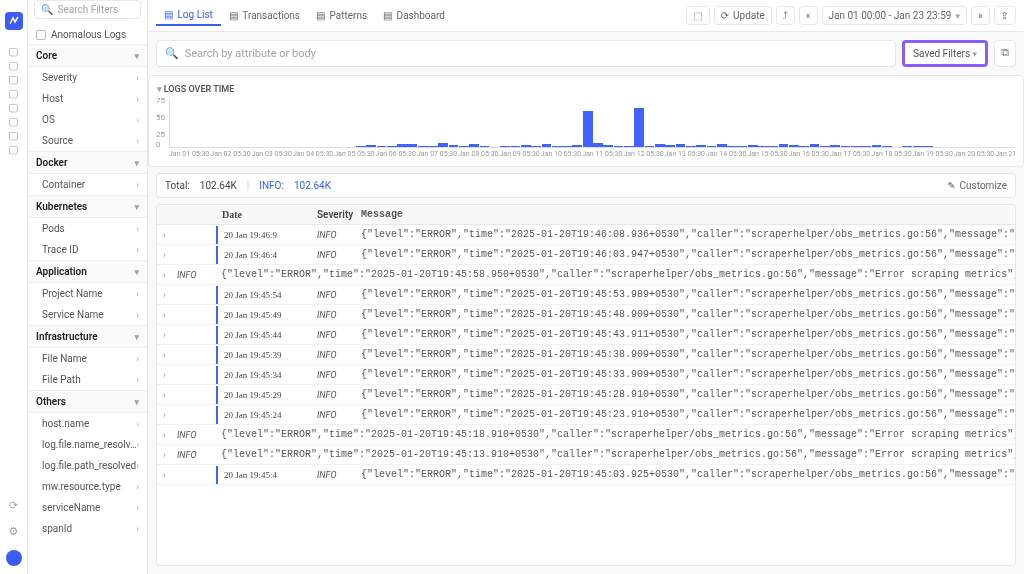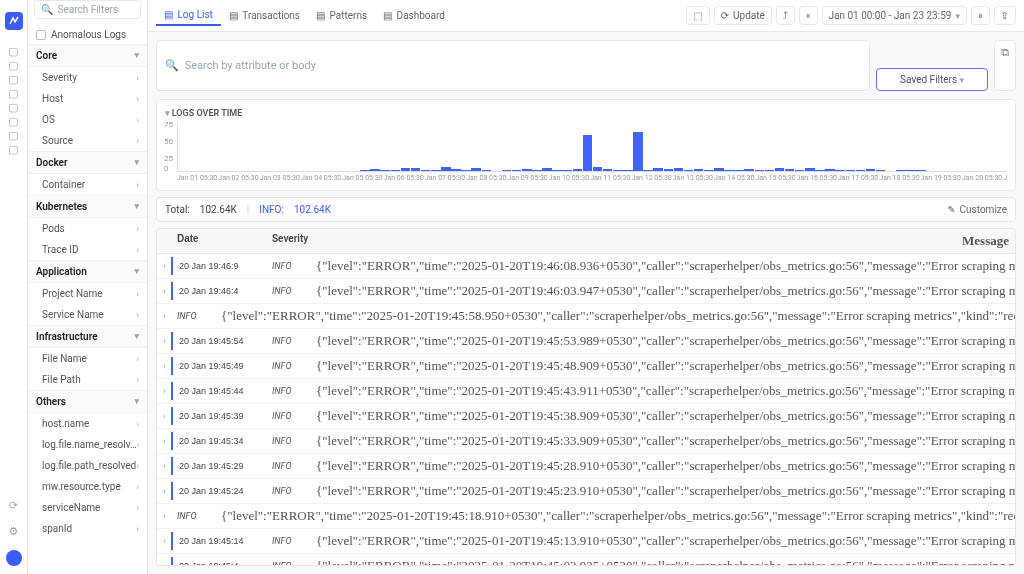--- a/index.html
+++ b/index.html
@@ -9,52 +9,52 @@
 .iconbar .icon { width: 14px; height: 14px; color: #9ca3af; display: flex; align-items: center; justify-content: center; }
 .iconbar .bottom { position: absolute; bottom: 8px; display: flex; flex-direction: column; align-items: center; gap: 12px; }
 .iconbar .avatar { width: 16px; height: 16px; border-radius: 50%; background: #3b5df5; }
 .sidebar { width: 120px; background: #fff; border-right: 1px solid #e5e7eb; overflow-y: auto; font-size: 10px; }
 .sidebar-head { padding: 6px 8px; display: flex; justify-content: space-between; align-items: center; }
 .sidebar-head .qf { font-weight: 700; font-size: 9px; color: #444; }
 .sidebar-head .ca { font-size: 9px; color: #7b8bf0; }
 .sidebar-search { margin: 0 6px 6px; display: flex; align-items: center; gap: 4px; padding: 3px 6px; border: 1px solid #e5e7eb; border-radius: 4px; color: #9ca3af; }
 .sidebar-row { padding: 4px 8px; display: flex; align-items: center; gap: 5px; color: #555; }
 .sidebar-row.checkbox span.box { width: 10px; height: 10px; border: 1px solid #bbb; border-radius: 2px; display: inline-block; }
-.group-head { padding: 5px 8px; font-weight: 600; color: #222; display: flex; justify-content: space-between; align-items: flex-start; background: #f9fafb; border-top: 1px solid #eef0f3; border-bottom: 1px solid #eef0f3; }
+.group-head { padding: 5px 8px; font-weight: 600; color: #222; display: flex; justify-content: space-between; align-items: flex-end; background: #f9fafb; border-top: 1px solid #eef0f3; border-bottom: 1px solid #eef0f3; }
 .group-item { padding: 5px 8px 5px 14px; display: flex; justify-content: space-between; align-items: center; color: #555; }
 .chev { color: #9ca3af; font-size: 9px; }
 .main { flex: 1; display: flex; flex-direction: column; overflow: hidden; }
 .topbar { height: 32px; background: #fff; border-bottom: 1px solid #e5e7eb; display: flex; align-items: center; padding: 0 8px; gap: 4px; }
 .tab { padding: 4px 8px; font-size: 10px; color: #666; display: flex; align-items: center; gap: 4px; }
 .tab.active { color: #3b5df5; border-bottom: 2px solid #3b5df5; }
 .topbar .spacer { flex: 1; }
 .icon-btn { padding: 3px 6px; border: 1px solid #e5e7eb; border-radius: 4px; color: #666; font-size: 10px; display: flex; align-items: center; gap: 4px; background: #fff; }
 .searchbar { margin: 8px 8px 0; display: flex; gap: 6px; }
 .searchbar .input { flex: 1; background: #fff; border: 1px solid #e5e7eb; border-radius: 4px; padding: 5px 8px; color: #9ca3af; display: flex; align-items: center; gap: 6px; }
-.searchbar .saved { padding: 5px 23px; border: 1px solid #8b5cf6; border-radius: 4px; font-size: 10px; color: #555; background: #fff; margin-top: 28px; }
+.searchbar .saved { padding: 5px 8px; border: 3px solid #8b5cf6; border-radius: 4px; font-size: 10px; color: #555; background: #fff; }
 .searchbar .copy { padding: 5px 6px; border: 1px solid #e5e7eb; border-radius: 4px; background: #fff; color: #888; }
-.chartbox { margin: 8px 8px 0; background: #fff; border: 1px solid #e5e7eb; border-radius: 4px; padding: 8px; }
+.chartbox { margin: 8px 0 0; background: #fff; border: 1px solid #e5e7eb; border-radius: 4px; padding: 8px; }
 .chart-title { font-size: 9px; font-weight: 600; color: #555; margin-bottom: 4px; }
 .chart-area { height: 50px; position: relative; border-left: 1px solid #ddd; border-bottom: 1px solid #ddd; margin-left: 12px; }
 .chart-y { position: absolute; left: -14px; font-size: 8px; color: #999; }
 .chart-bars { position: absolute; inset: 0; display: flex; align-items: flex-end; }
 .chart-bars .bar { flex: 1; background: #4062ff; margin: 0 0.3px; }
 .chart-x { display: flex; justify-content: space-between; font-size: 7px; color: #999; margin-top: 2px; margin-left: 12px; white-space: nowrap; overflow: hidden; }
 .chart-x span { flex-shrink: 0; padding-right: 1px; }
 .totals { margin: 6px 8px 0; background: #fff; border: 1px solid #e5e7eb; border-radius: 4px; padding: 6px 8px; display: flex; align-items: center; gap: 10px; font-size: 10px; color: #444; }
 .totals .info { color: #3b5df5; }
 .totals .spacer { flex: 1; }
 .totals .cust { color: #666; display: flex; align-items: center; gap: 4px; }
 .table { margin: 6px 8px 8px; background: #fff; border: 1px solid #e5e7eb; border-radius: 4px; flex: 1; overflow: auto; }
 .thead { display: flex; background: #f7f8fa; border-bottom: 1px solid #e5e7eb; font-size: 10px; font-weight: 600; color: #444; }
 .th, .td { padding: 4px 6px; }
 .th.exp, .td.exp { width: 14px; text-align: center; color: #999; }
-.th.date, .td.date { width: 95px; font-family: Liberation Sans, sans-serif; }
+.th.date, .td.date { width: 95px; font-family: Liberation Serif, serif; margin-left: 45px; }
 .th.sev, .td.sev { width: 44px; }
-.th.msg, .td.msg { flex: 1; font-family: Liberation Serif, serif; font-size: 13px; white-space: nowrap; overflow: hidden; color: #555; text-align: right; }
+.th.msg, .td.msg { flex: 1; font-family: Liberation Mono, monospace; font-size: 10px; white-space: nowrap; overflow: hidden; color: #555; }
 .trow { display: flex; border-bottom: 1px solid #f0f1f3; font-size: 9px; align-items: center; }
 .td.date { border-left: 2px solid #4062ff; color: #444; }
 .td.sev { color: #555; font-style: italic; }
 svg { display: block; }
 </style>
 </head>
 <body>
 
 <div class="iconbar">
   <div class="logo">
@@ -426,21 +426,20 @@
           <div class="td sev">INFO</div>
           <div class="td msg">{"level":"ERROR","time":"2025-01-20T19:45:23.910+0530","caller":"scraperhelper/obs_metrics.go:56","message":"Error scraping metrics","kind":"receiver","name":"hostmetrics","data_type":"metrics","scraper</div>
         </div>
         <div class="trow">
           <div class="td exp">›</div>
           <div class="td sev">INFO</div>
           <div class="td msg">{"level":"ERROR","time":"2025-01-20T19:45:18.910+0530","caller":"scraperhelper/obs_metrics.go:56","message":"Error scraping metrics","kind":"receiver","name":"hostmetrics","data_type":"metrics","scraper</div>
         </div>
         <div class="trow">
           <div class="td exp">›</div>
-          <div class="td date">20 Jan 19:45:14</div>
           <div class="td sev">INFO</div>
           <div class="td msg">{"level":"ERROR","time":"2025-01-20T19:45:13.910+0530","caller":"scraperhelper/obs_metrics.go:56","message":"Error scraping metrics","kind":"receiver","name":"hostmetrics","data_type":"metrics","scraper</div>
         </div>
         <div class="trow">
           <div class="td exp">›</div>
           <div class="td date">20 Jan 19:45:4</div>
           <div class="td sev">INFO</div>
           <div class="td msg">{"level":"ERROR","time":"2025-01-20T19:45:03.925+0530","caller":"scraperhelper/obs_metrics.go:56","message":"Error scraping metrics","kind":"receiver","name":"hostmetrics","data_type":"metrics","scraper</div>
         </div>
       </div>

